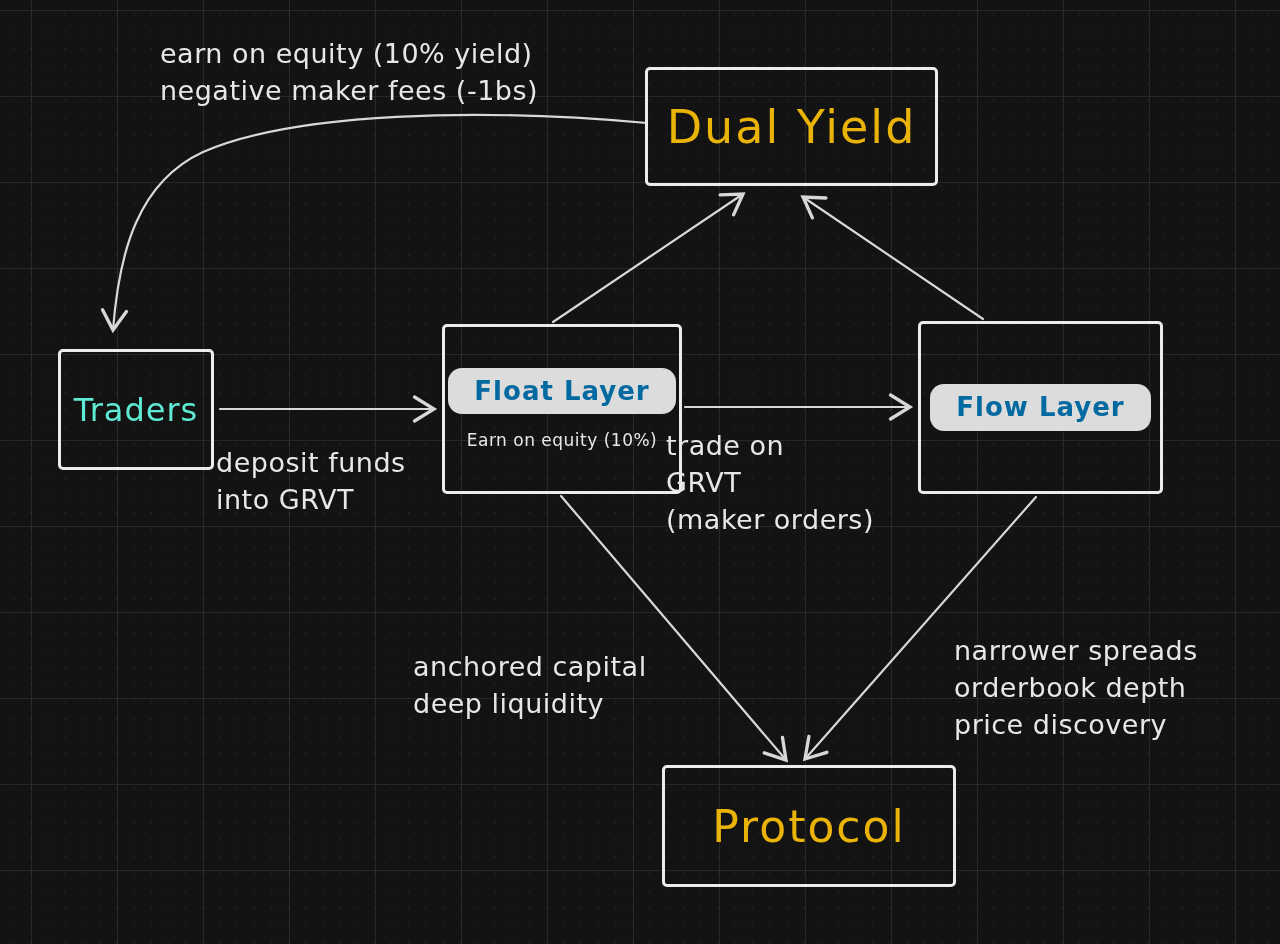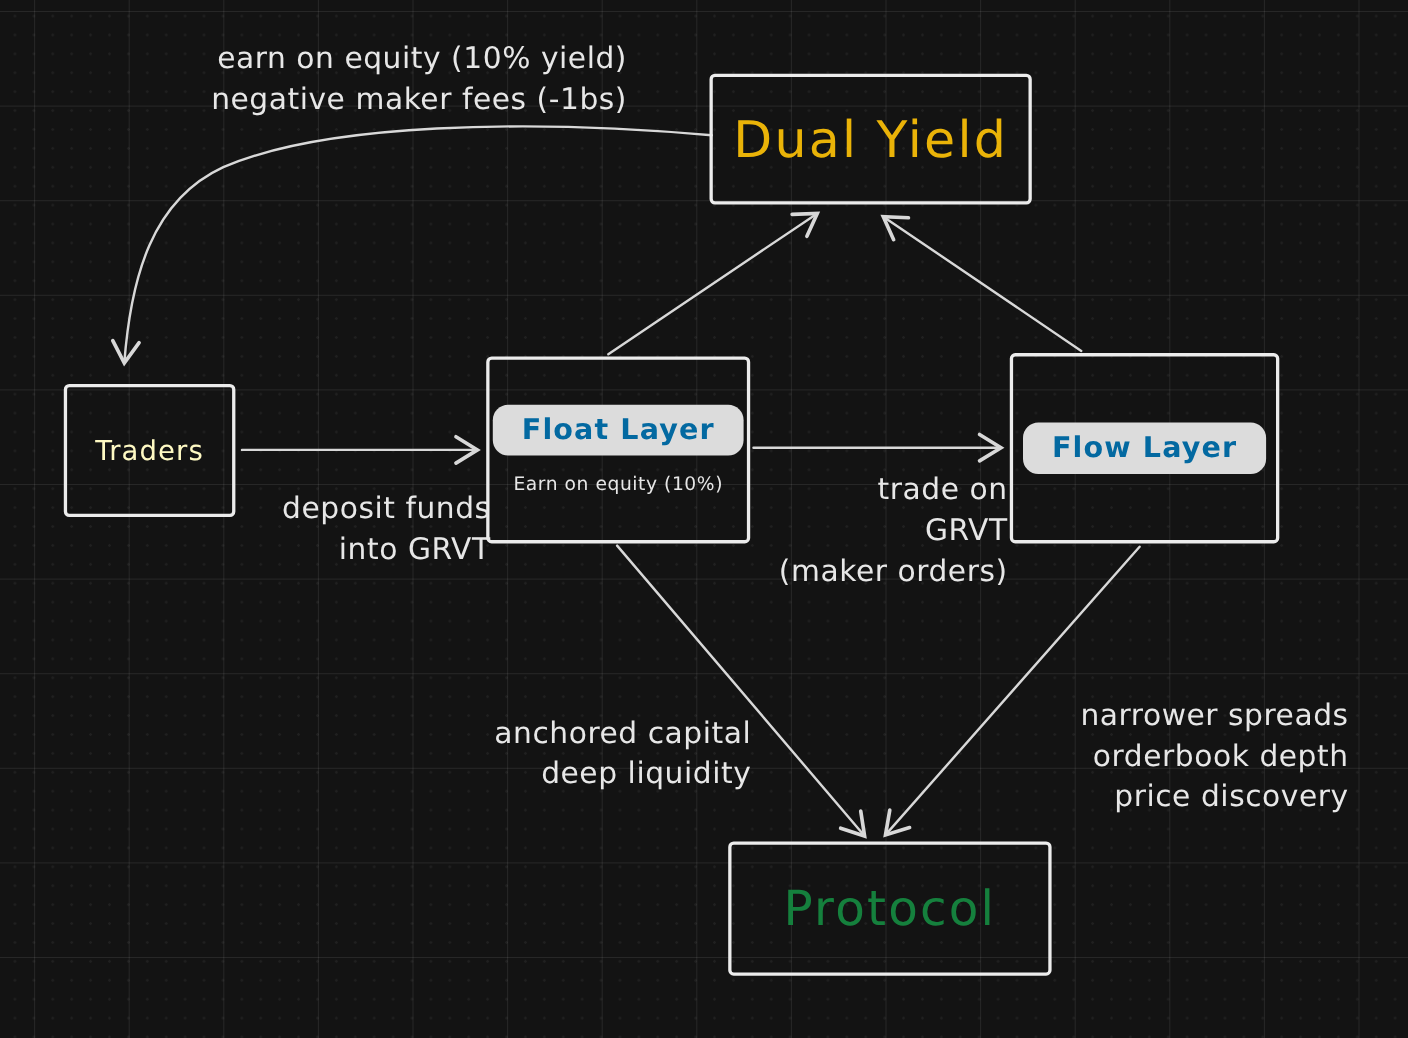--- a/index.html
+++ b/index.html
@@ -23,42 +23,42 @@
     position:absolute;
     border:3px solid #ececec;
     border-radius:5px;
     box-sizing:border-box;
     display:flex;
     flex-direction:column;
     align-items:center;
     justify-content:center;
   }
   .node-title-xl{font-size:46px;letter-spacing:2px;font-weight:500;color:#eab308;text-align:right;}
-  .node-title-lg{font-size:44px;letter-spacing:2px;font-weight:500;color:#15803d;}
-  .node-title-sm{font-size:25px;color:#fef9c3;letter-spacing:1px;}
+  .node-title-lg{font-size:44px;letter-spacing:2px;font-weight:500;color:#eab308;}
+  .node-title-sm{font-size:32px;color:#5eead4;letter-spacing:1px;}
   .pill{
     background:#dcdcdc;
     color:#0369a1;
     border-radius:14px;
     font-size:26px;
     font-weight:bold;
     letter-spacing:1px;
     padding:9px 26px;
     line-height:1.1;
   }
   .subtitle{
     margin-top:16px;
     font-size:17px;
     letter-spacing:0.5px;
     color:#e7e7e7;
     white-space:nowrap;
   }
   .annot{
     position:absolute;
-    text-align:right;
+    text-align:left;
     font-size:27px;
     line-height:37px;
     letter-spacing:0.5px;
     color:#e7e7e7;
     white-space:nowrap;
   }
 </style>
 </head>
 <body>
 

